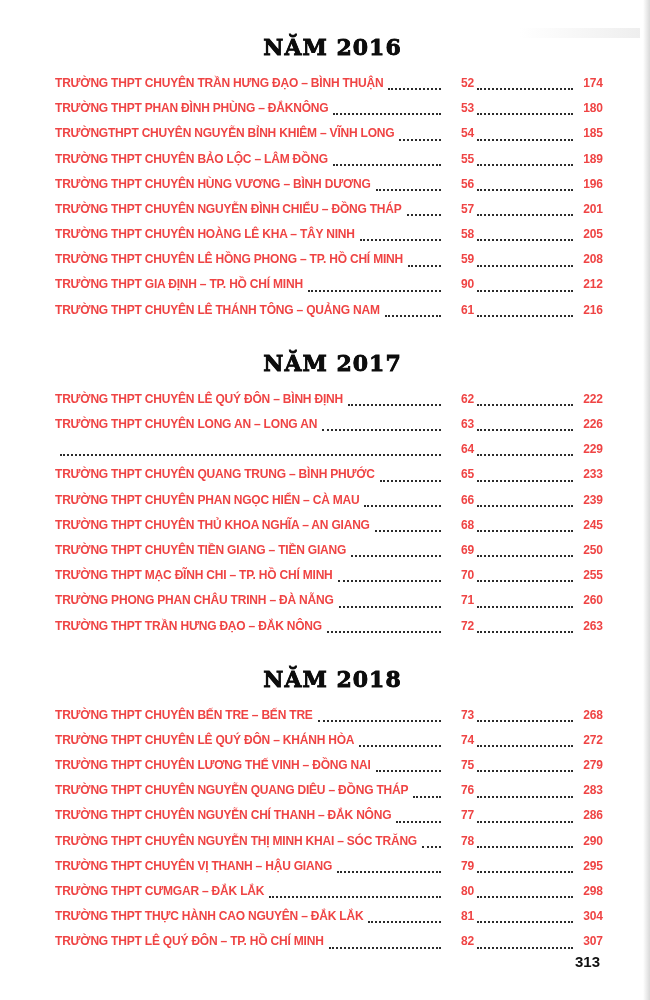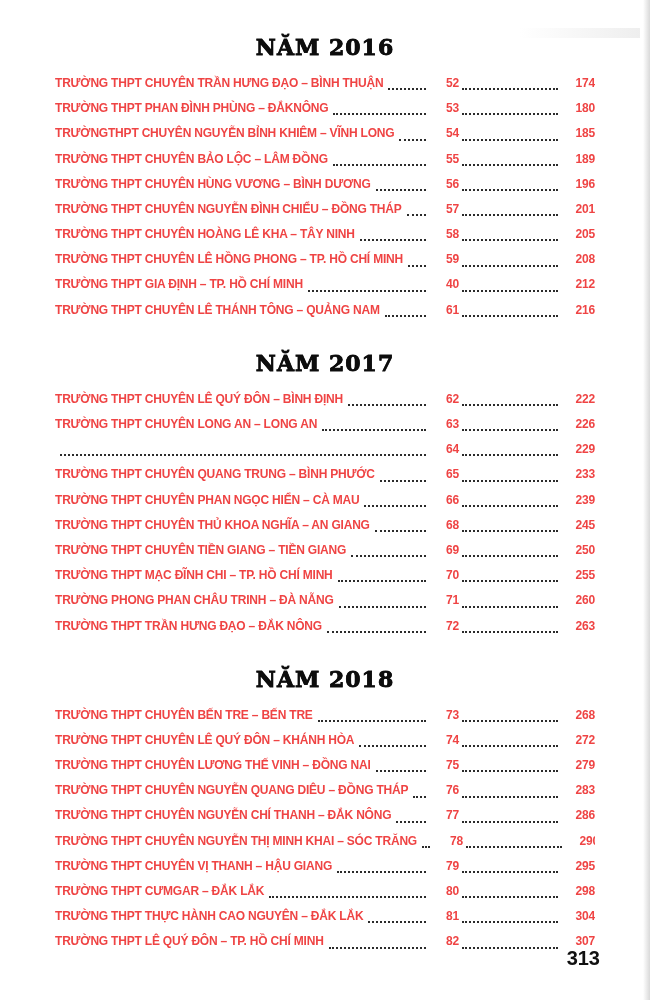--- a/index.html
+++ b/index.html
@@ -29,21 +29,21 @@
     position: absolute;
     top: 28px;
     right: 10px;
     width: 120px;
     height: 10px;
     background: linear-gradient(to left, #e3e3e3, rgba(255,255,255,0));
     opacity: .6;
     pointer-events: none;
   }
   .content {
-    padding: 34px 55px 0 55px;
+    padding: 34px 40px 0 55px;
   }
   .toc-section {
     margin-bottom: 27px;
   }
   .section-heading {
     margin: 0 0 11px 0;
     text-align: center;
     font-family: "DejaVu Serif", serif;
     font-weight: bold;
     font-size: 22px;
@@ -81,28 +81,28 @@
     flex: 0 0 30px;
     text-align: right;
   }
   .l2 {
     flex: 0 0 96px;
     margin-left: 3px;
     margin-right: 3px;
   }
   .pg {
     flex: 0 0 34px;
-    text-align: right;
+    text-align: center;
   }
   .page-number {
     position: absolute;
     right: 50px;
     bottom: 30px;
     font-weight: bold;
-    font-size: 20px;
+    font-size: 15px;
     color: #111;
   }
 </style>
 </head>
 <body>
 
 <div class="book-page">
   <div class="scan-edge-right"></div>
   <div class="scan-smudge-top"></div>
 
@@ -171,21 +171,21 @@
     <span class="name">TRƯỜNG THPT CHUYÊN LÊ HỒNG PHONG – TP. HỒ CHÍ MINH</span>
     <span class="leader l1"></span>
     <span class="num">59</span>
     <span class="leader l2"></span>
     <span class="pg">208</span>
   </div>
 
   <div class="toc-row">
     <span class="name">TRƯỜNG THPT GIA ĐỊNH – TP. HỒ CHÍ MINH</span>
     <span class="leader l1"></span>
-    <span class="num">40</span>
+    <span class="num">90</span>
     <span class="leader l2"></span>
     <span class="pg">212</span>
   </div>
 
   <div class="toc-row">
     <span class="name">TRƯỜNG THPT CHUYÊN LÊ THÁNH TÔNG – QUẢNG NAM</span>
     <span class="leader l1"></span>
     <span class="num">61</span>
     <span class="leader l2"></span>
     <span class="pg">216</span>

